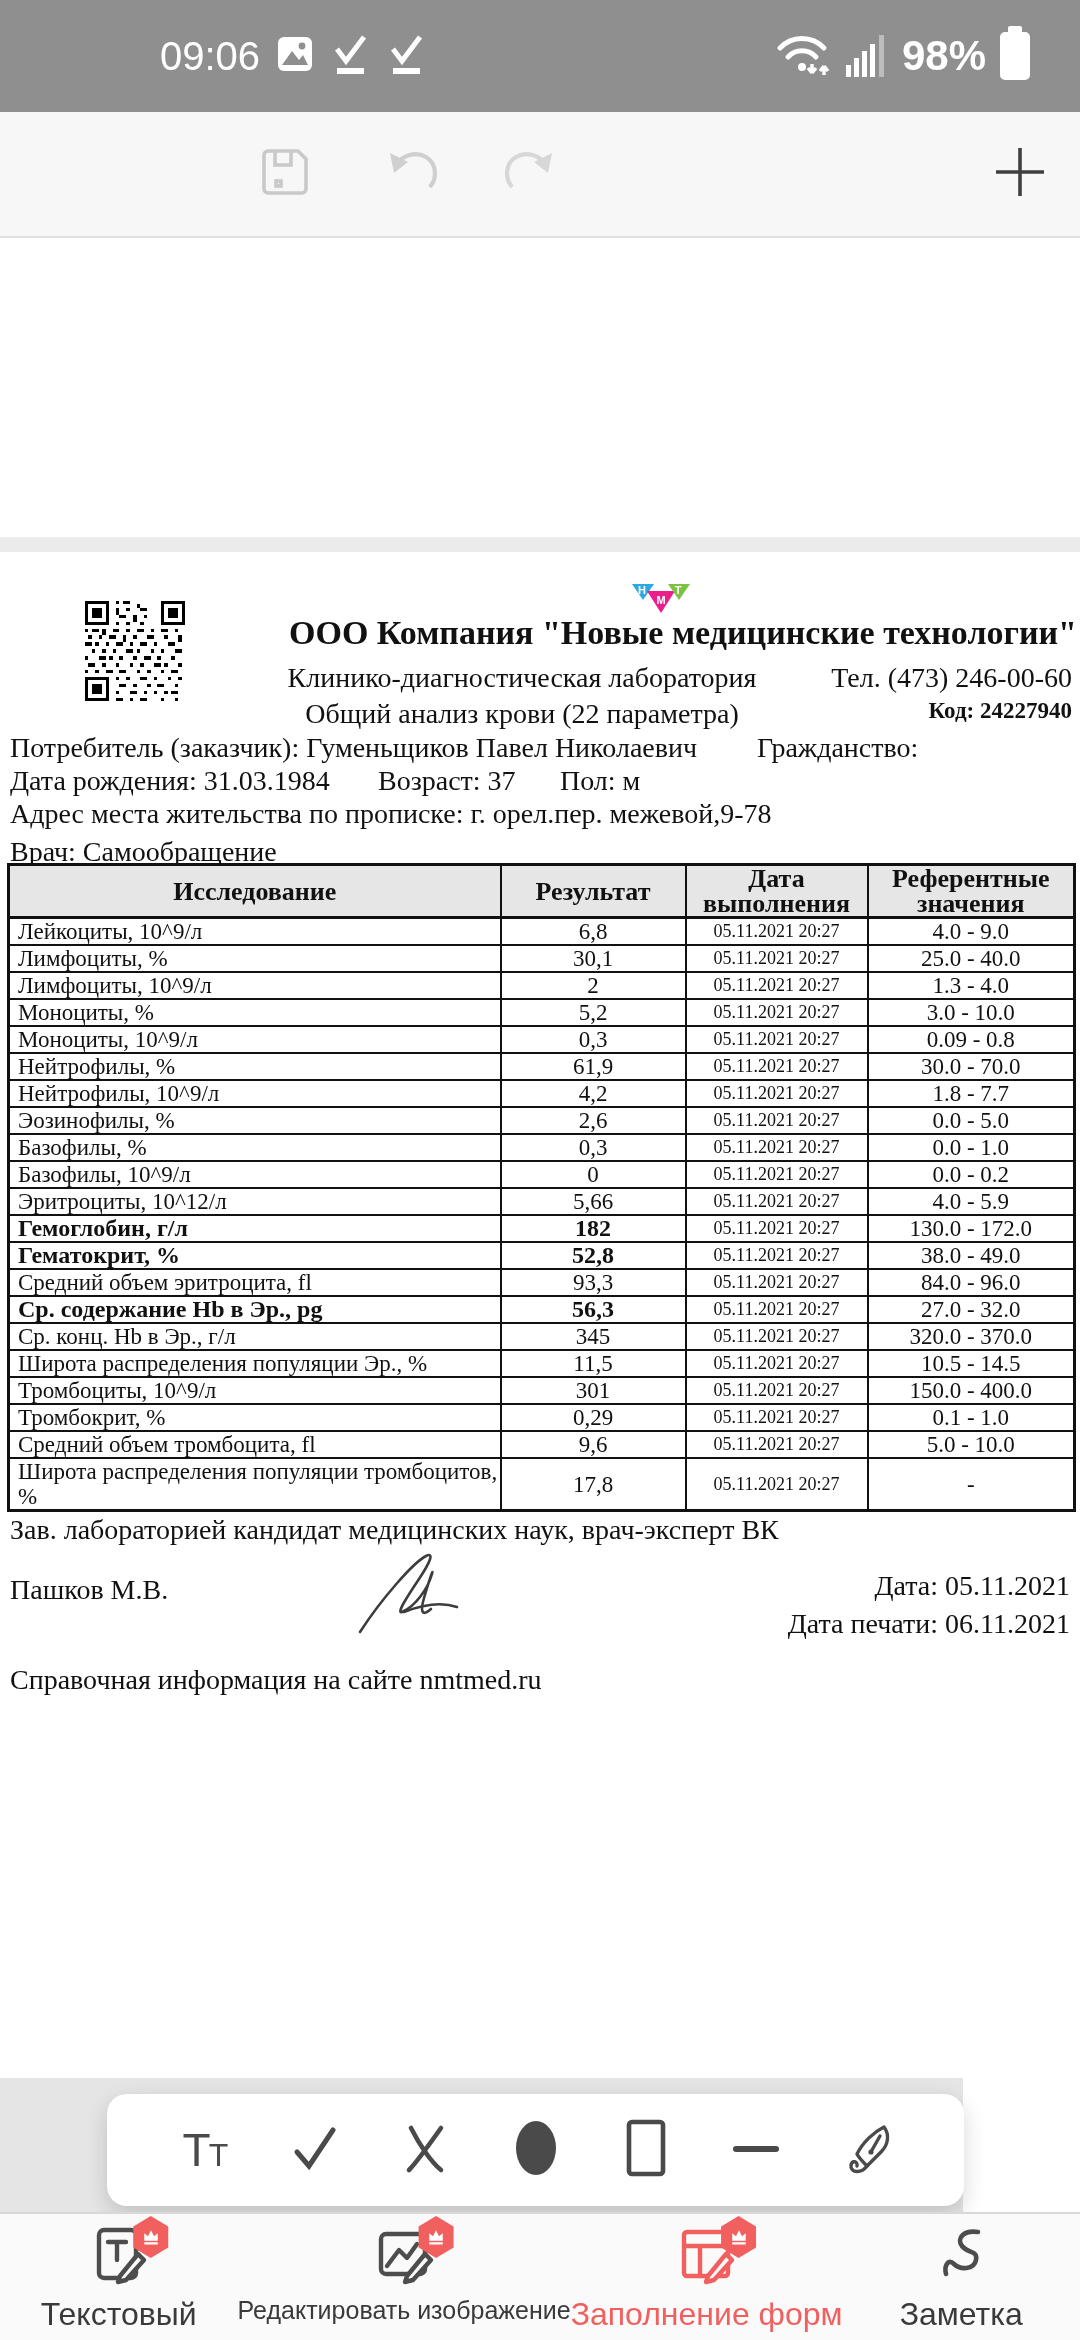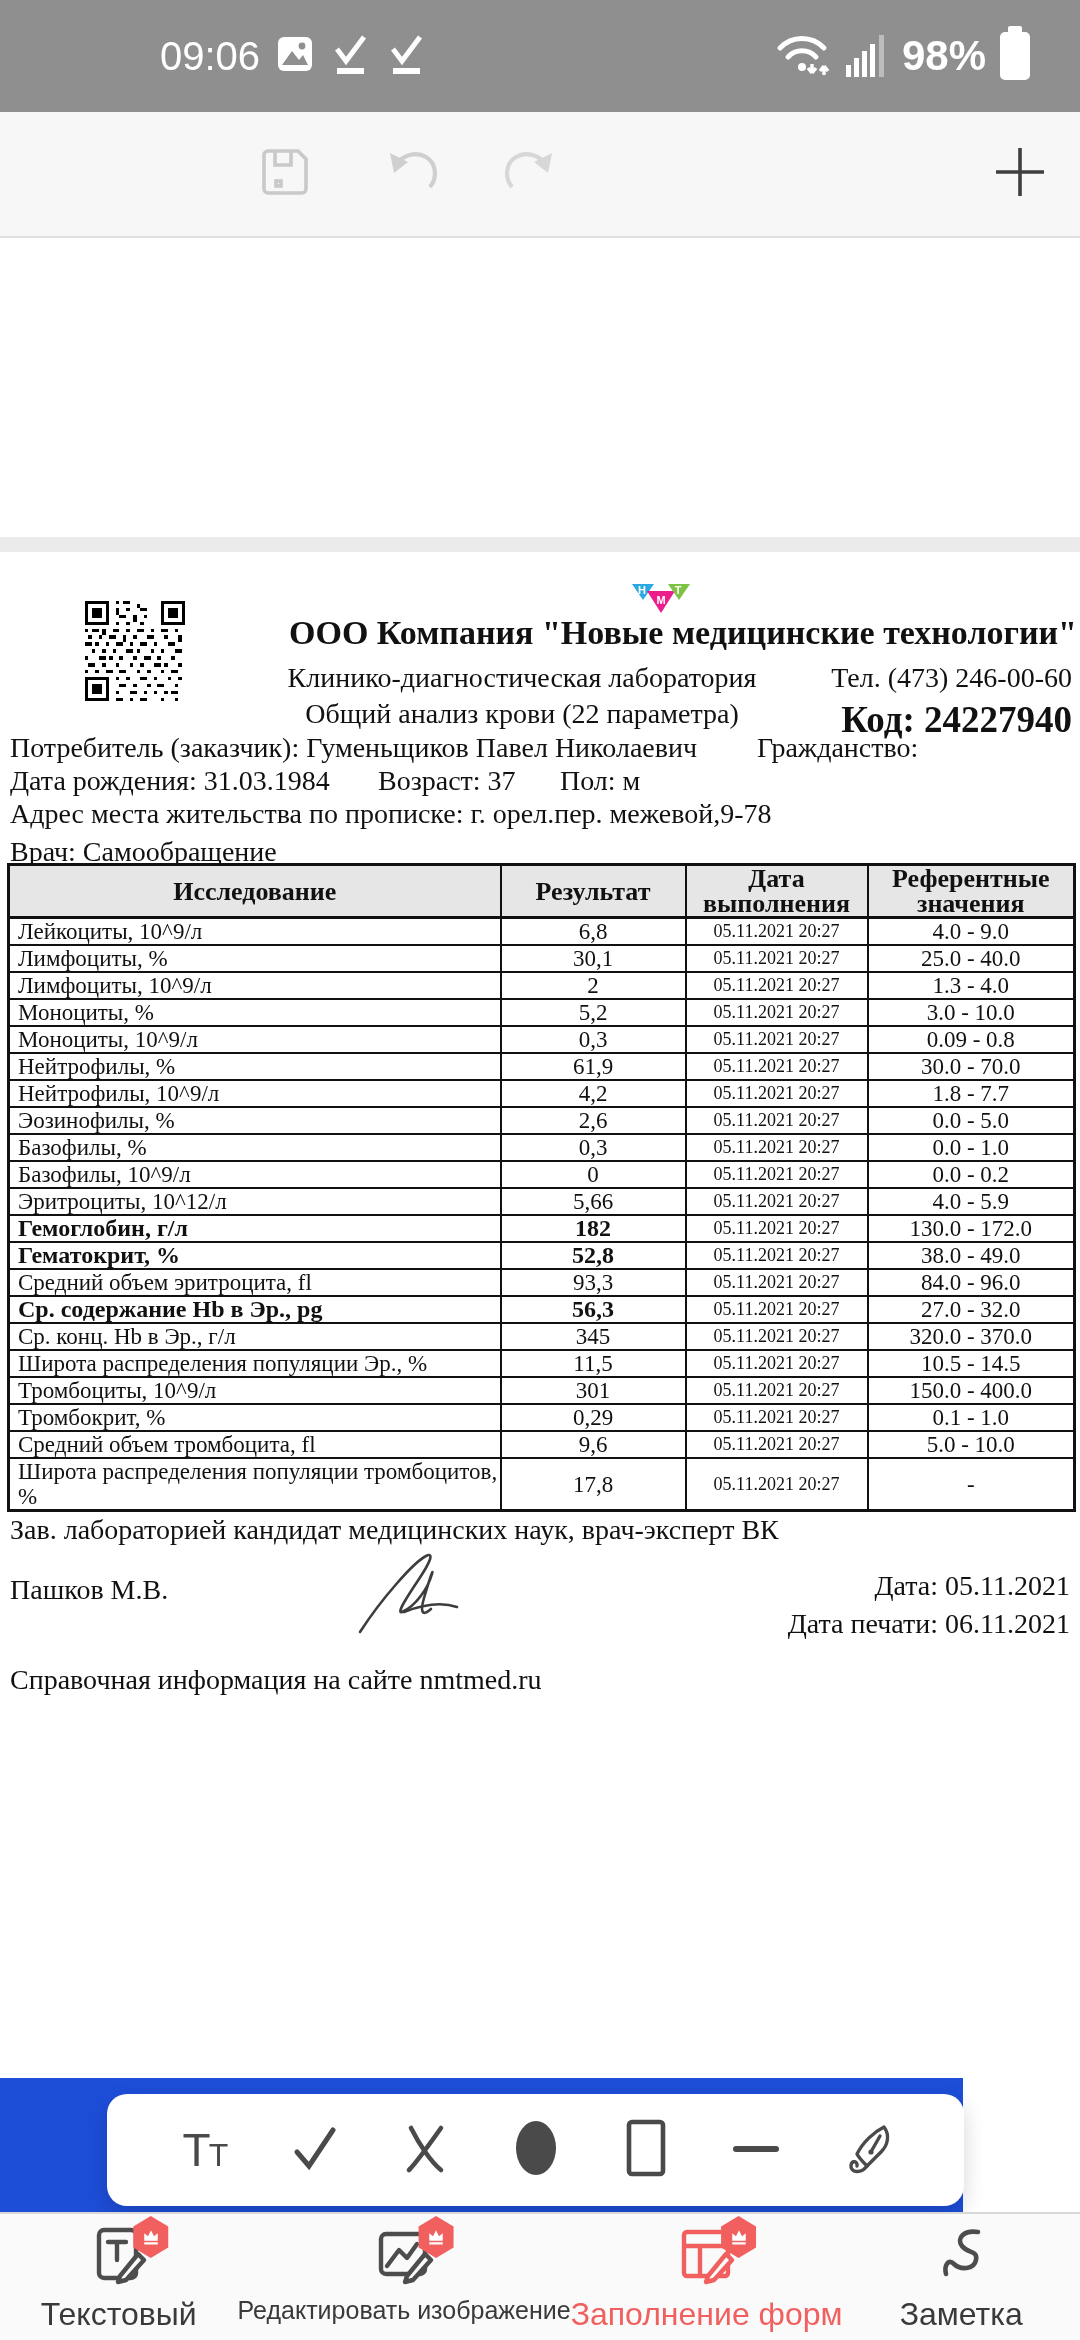--- a/index.html
+++ b/index.html
@@ -27,21 +27,21 @@
   .page-gap { position:absolute; left:0; top:299px; width:1080px; height:15px; background:#EBEBEB; }
   .page-cur { position:absolute; left:0; top:314px; width:1080px; height:1526px; background:#fff;
               font-family:"Liberation Serif", serif; color:#111; }
 
   .qr { position:absolute; left:85px; top:48px; }
   .logo { position:absolute; left:630px; top:30px; }
   .doc-title { position:absolute; left:286px; top:62px; width:794px; text-align:center; font-weight:bold; font-size:34px; }
   .doc-lab-line { position:absolute; left:186px; top:110px; width:672px; text-align:center; font-size:28px; }
   .doc-phone { position:absolute; right:8px; top:110px; font-size:28px; }
   .doc-analysis { position:absolute; left:186px; top:146px; width:672px; text-align:center; font-size:28px; }
-  .doc-code { position:absolute; right:8px; top:146px; font-size:37px; font-weight:bold; }
+  .doc-code { position:absolute; right:8px; top:146px; font-size:23px; font-weight:bold; }
   .doc-customer { position:absolute; left:10px; top:180px; font-size:28px; }
   .doc-citizen { position:absolute; left:757px; top:180px; font-size:28px; }
   .doc-birth { position:absolute; left:10px; top:213px; font-size:28px; }
   .doc-age { position:absolute; left:378px; top:213px; font-size:28px; }
   .doc-sex { position:absolute; left:560px; top:213px; font-size:28px; }
   .doc-address { position:absolute; left:10px; top:246px; font-size:28px; }
   .doc-doctor { position:absolute; left:10px; top:284px; font-size:28px; }
 
   .results-table { position:absolute; left:7px; top:311px; width:1066px; border-collapse:collapse;
                    table-layout:fixed; border:3px solid #111; }
@@ -54,21 +54,21 @@
   tr.bold-row td.col-name, tr.bold-row td.col-result { font-weight:bold; font-size:24px; }
 
   .doc-headline { position:absolute; left:10px; top:962px; font-size:28px; }
   .doc-signer { position:absolute; left:10px; top:1022px; font-size:28px; }
   .signature { position:absolute; left:330px; top:996px; }
   .doc-date { position:absolute; right:10px; top:1018px; font-size:28px; }
   .doc-print-date { position:absolute; right:10px; top:1056px; font-size:28px; }
   .doc-footer { position:absolute; left:10px; top:1112px; font-size:28px; }
 
   
-  .bottom-zone { position:absolute; left:0; top:2078px; width:963px; height:262px; background:#1d4ed8; }
+  .bottom-zone { position:absolute; left:0; top:2078px; width:963px; height:262px; background:#e5e5e5; }
   .anno-bar { position:absolute; left:107px; top:16px; width:857px; height:112px; background:#fff;
               border-radius:20px; box-shadow:0 8px 22px rgba(0,0,0,.16);
               display:flex; align-items:center; justify-content:space-evenly; padding:0 26px; }
   .tool { width:78px; height:90px; display:flex; align-items:center; justify-content:center; color:#4A4A4A; }
   .tool-text { font-size:46px; color:#4A4A4A; letter-spacing:-2px; }
   .tool-text small { font-size:32px; }
 
   .nav-divider { position:absolute; left:0; top:134px; width:1080px; height:2px; background:#D8D8D8; }
   .nav-bar { position:absolute; left:0; top:136px; width:1080px; height:126px; background:#FAFAFA; display:flex; }
   .nav-item { flex:1 1 0; display:flex; flex-direction:column; align-items:center; padding-top:10px; }

